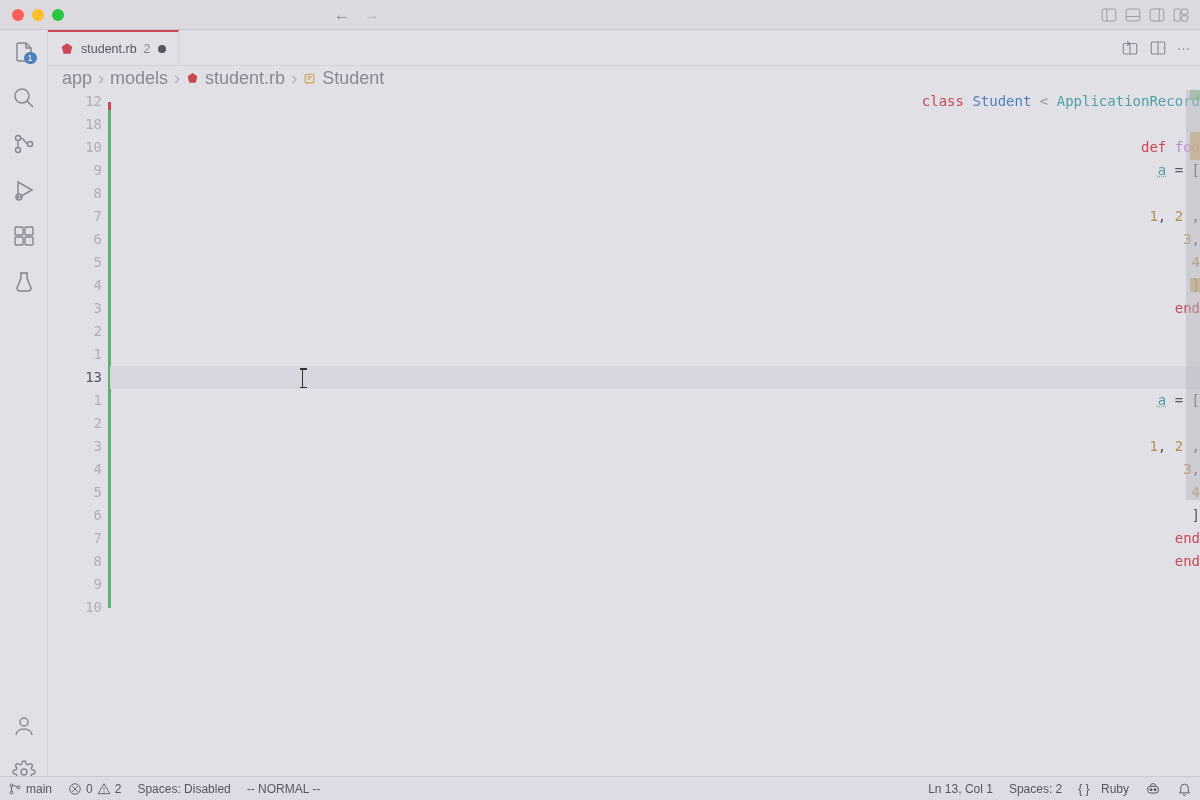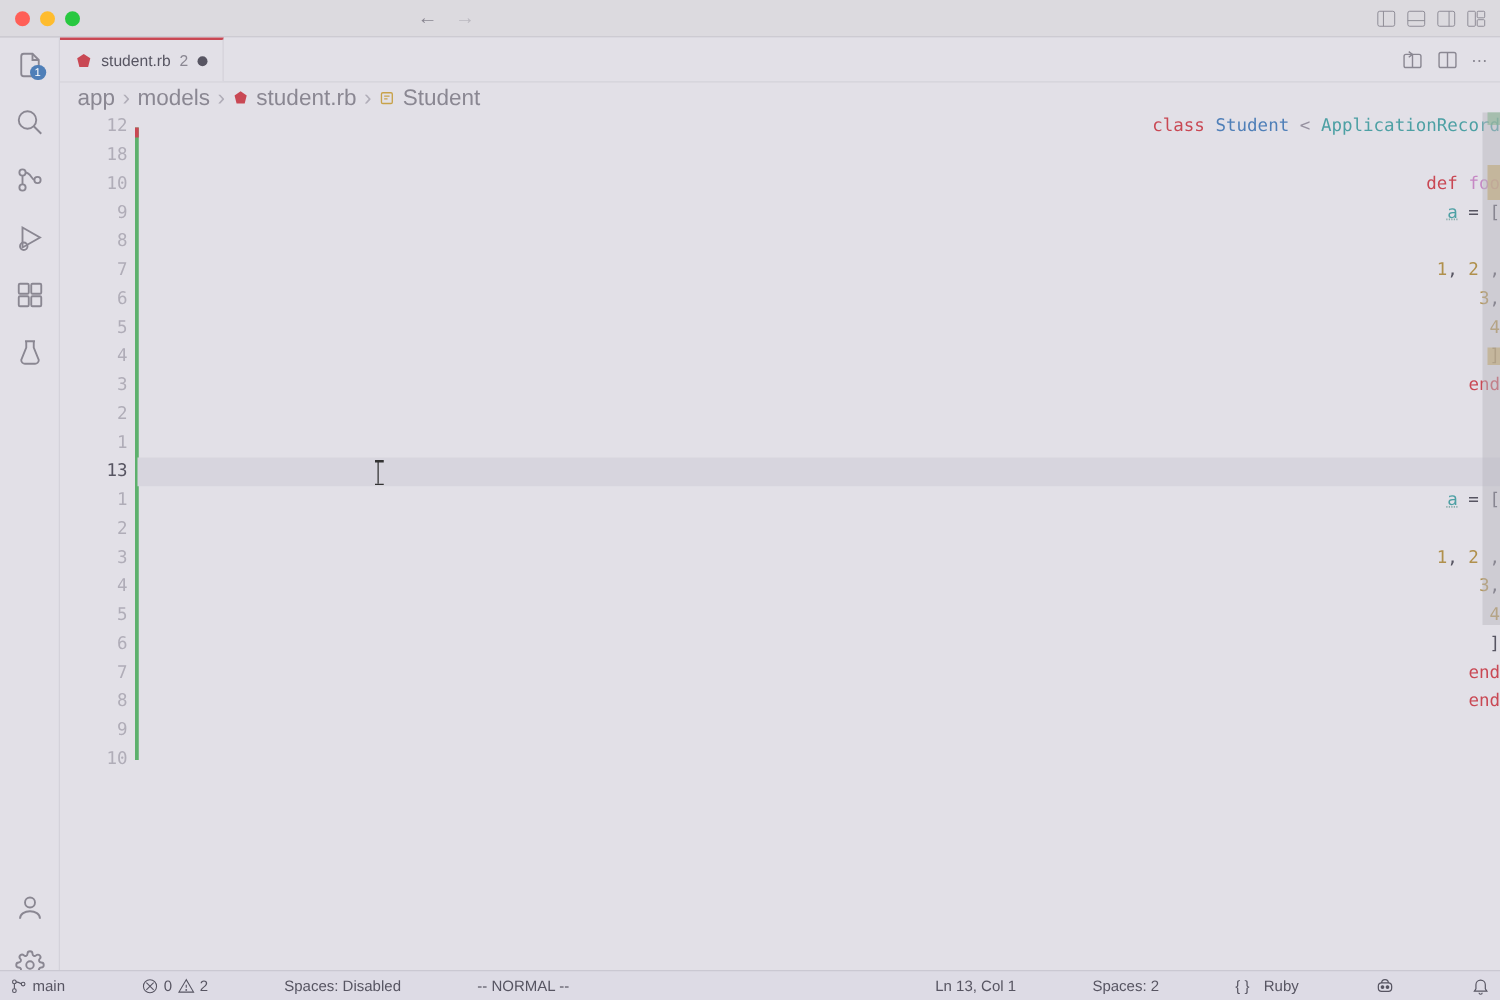--- a/index.html
+++ b/index.html
@@ -55,21 +55,21 @@
   .editor{flex:1;display:flex;font-family:ui-monospace,SFMono-Regular,Menlo,monospace;font-size:14px;line-height:23px;position:relative;}
   .gutter{width:62px;text-align:right;padding-right:8px;color:var(--fg-lineno);user-select:none;position:relative;}
   .gutter .ln{height:23px;}
   .dirty-line{position:absolute;left:60px;width:3px;background:var(--gutter-green);}
   .code{flex:1;position:relative;text-align:right;}
   .code-line{height:23px;padding-left:16px;white-space:pre;}
   .hl{background:var(--bg-highlight);}
   .scrollbar{position:absolute;right:0;top:0;bottom:0;width:14px;background:transparent;}
   .ovmark{position:absolute;right:0;width:10px;height:6px;}
   .scroll-thumb{position:absolute;right:0;width:14px;background:var(--bg-scroll-thumb);opacity:.5;}
-  .statusbar{position:absolute;bottom:0;left:0;right:0;height:24px;background:#dddbe5;border-top:1px solid #cac8d2;display:flex;align-items:center;font-size:12px;color:var(--fg-text);gap:45px;}
+  .statusbar{position:absolute;bottom:0;left:0;right:0;height:24px;background:#dddbe5;border-top:1px solid #cac8d2;display:flex;align-items:center;font-size:12px;color:var(--fg-text);}
   .statusbar .sbitem{padding:0 8px;display:flex;align-items:center;gap:4px;}
   .statusbar .spacer{flex:1;}
   .statusbar svg{stroke:var(--fg-text);fill:none;stroke-width:1.5;}
   .kw{color:var(--code-kw);} .cls{color:var(--code-class);} .sup{color:var(--code-super);}
   .nm{color:var(--code-name);} .va{color:var(--code-var);text-decoration:underline dotted #8aa;}
   .num{color:var(--code-num);} .pn{color:var(--code-punct);}
   .op{color:#9691a0;}
   .ibeam{position:absolute;width:1px;height:18px;border-left:1.5px solid #333;border-right:1.5px solid transparent;}
   .ibeam::before,.ibeam::after{content:"";position:absolute;left:-3px;width:7px;height:1.5px;background:#333;}
   .ibeam::before{top:-1px;} .ibeam::after{bottom:-1px;}

